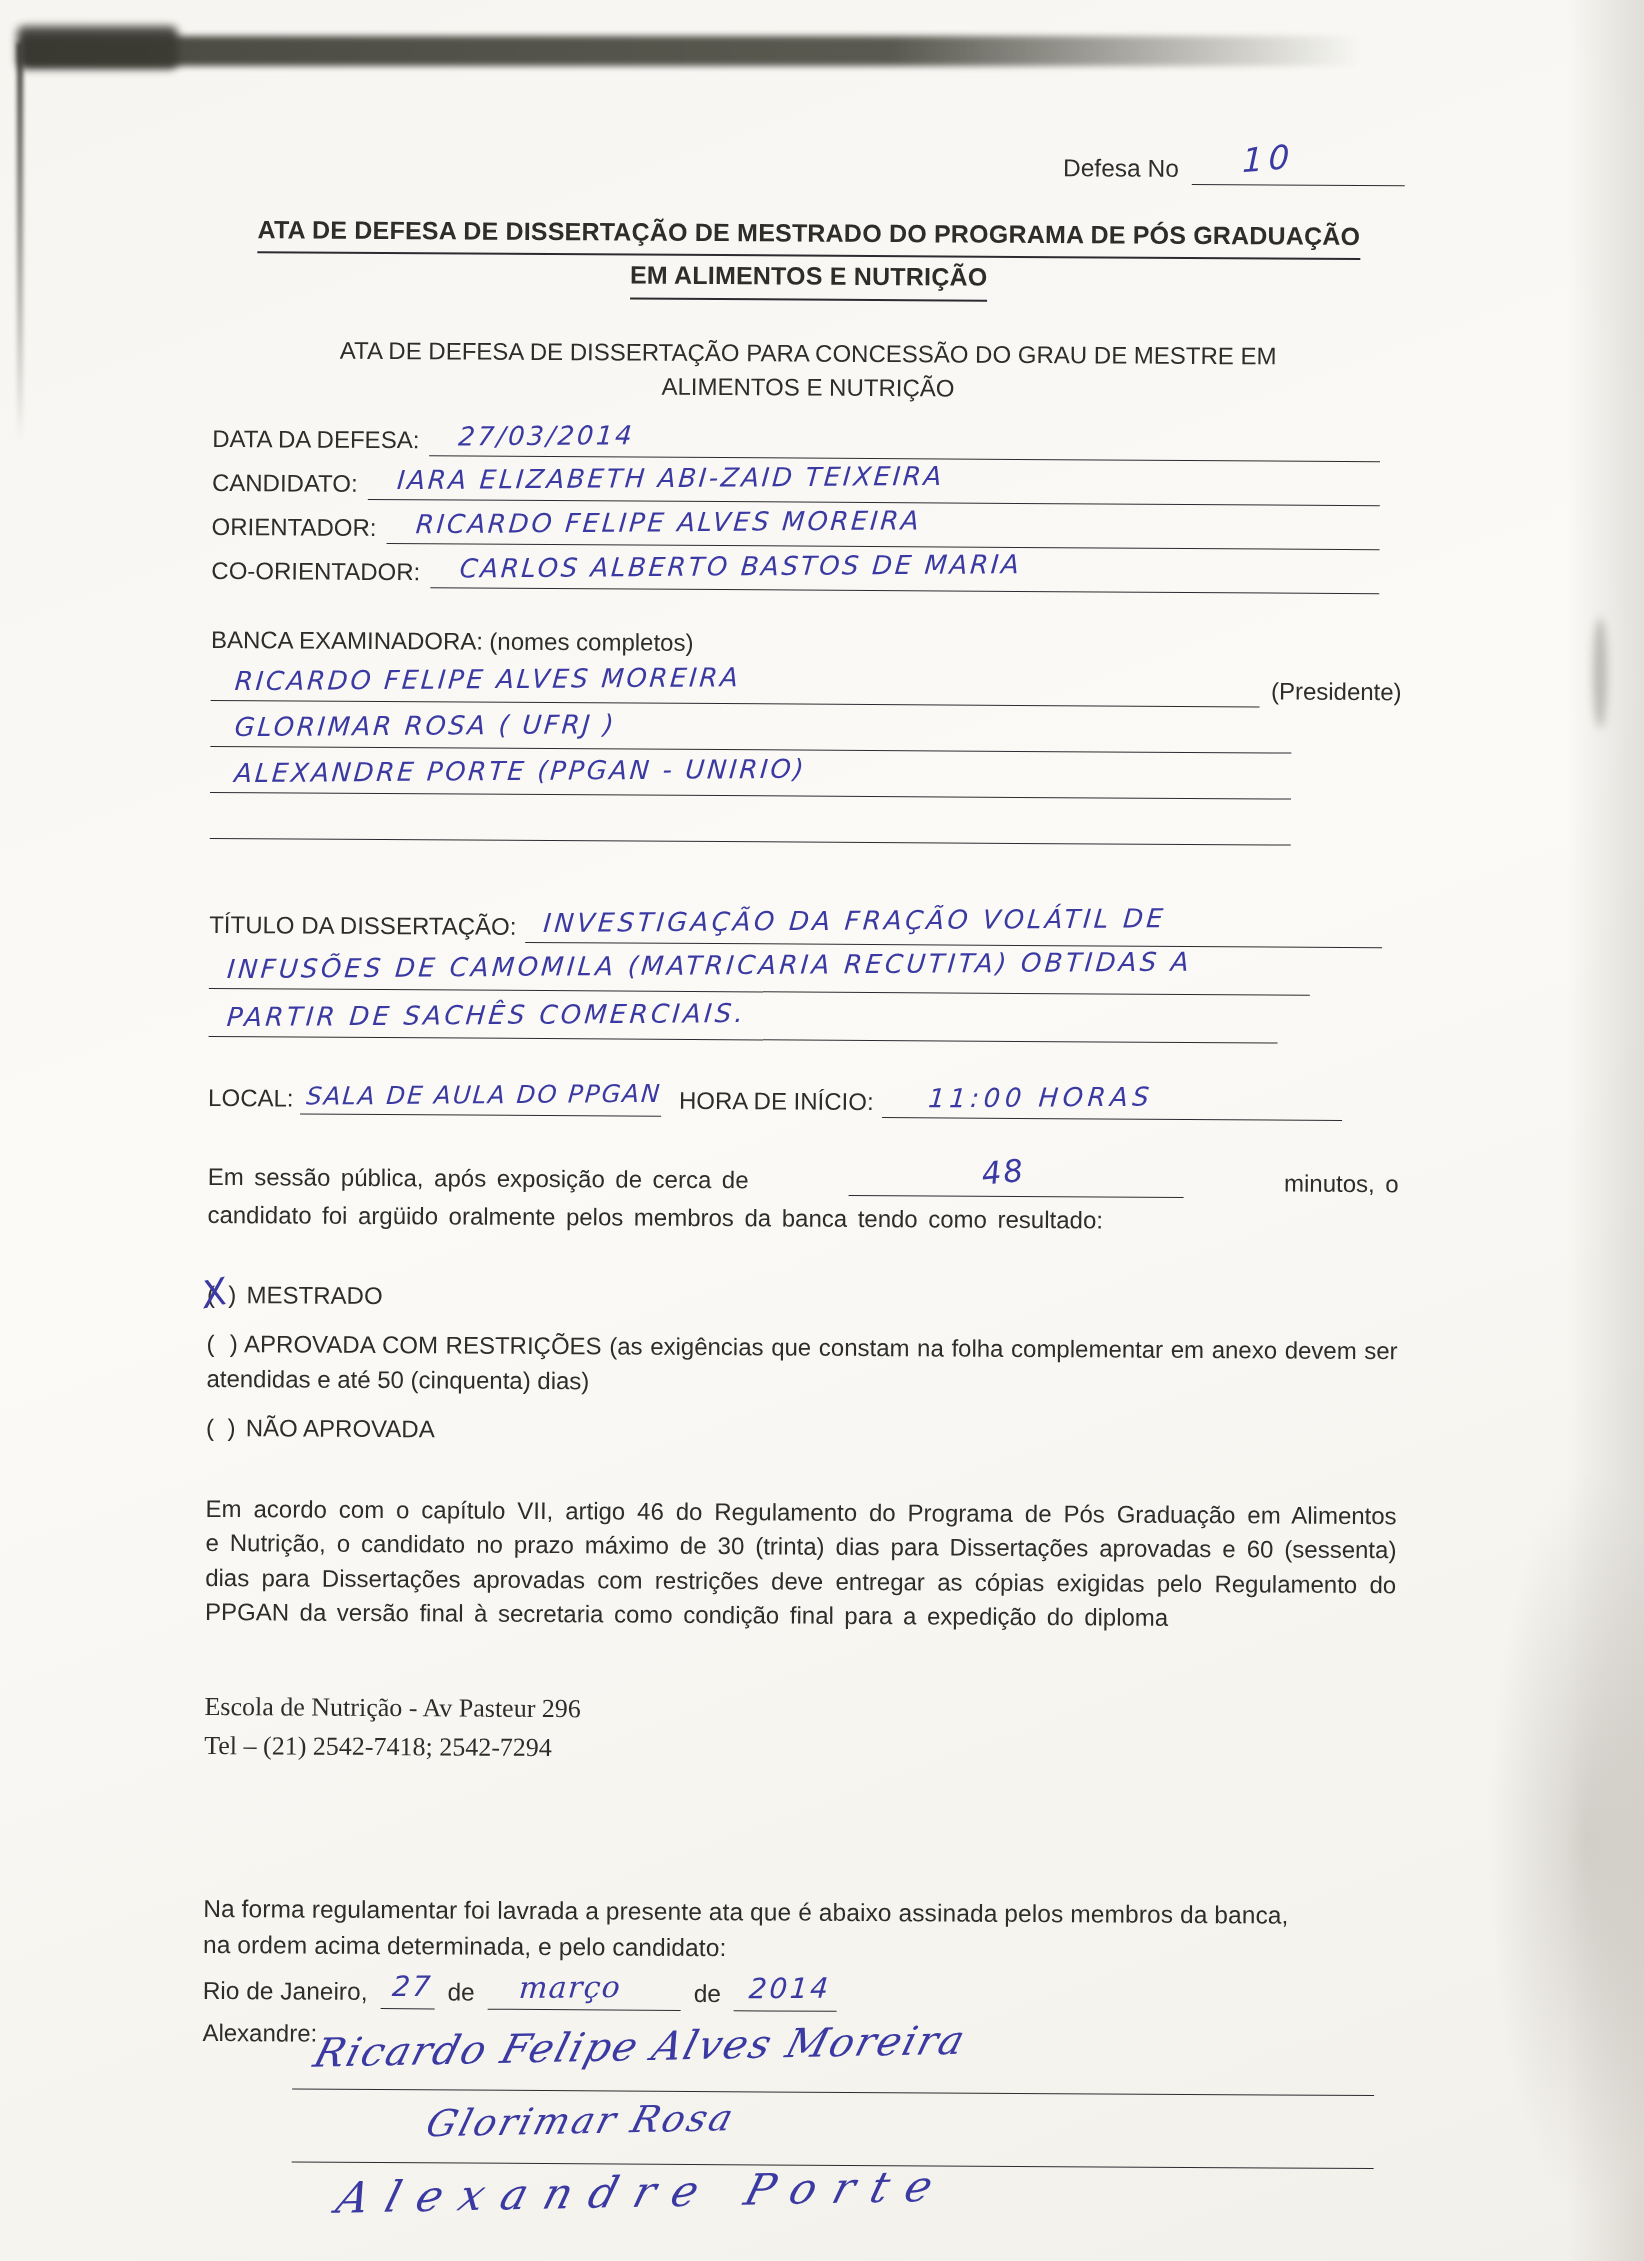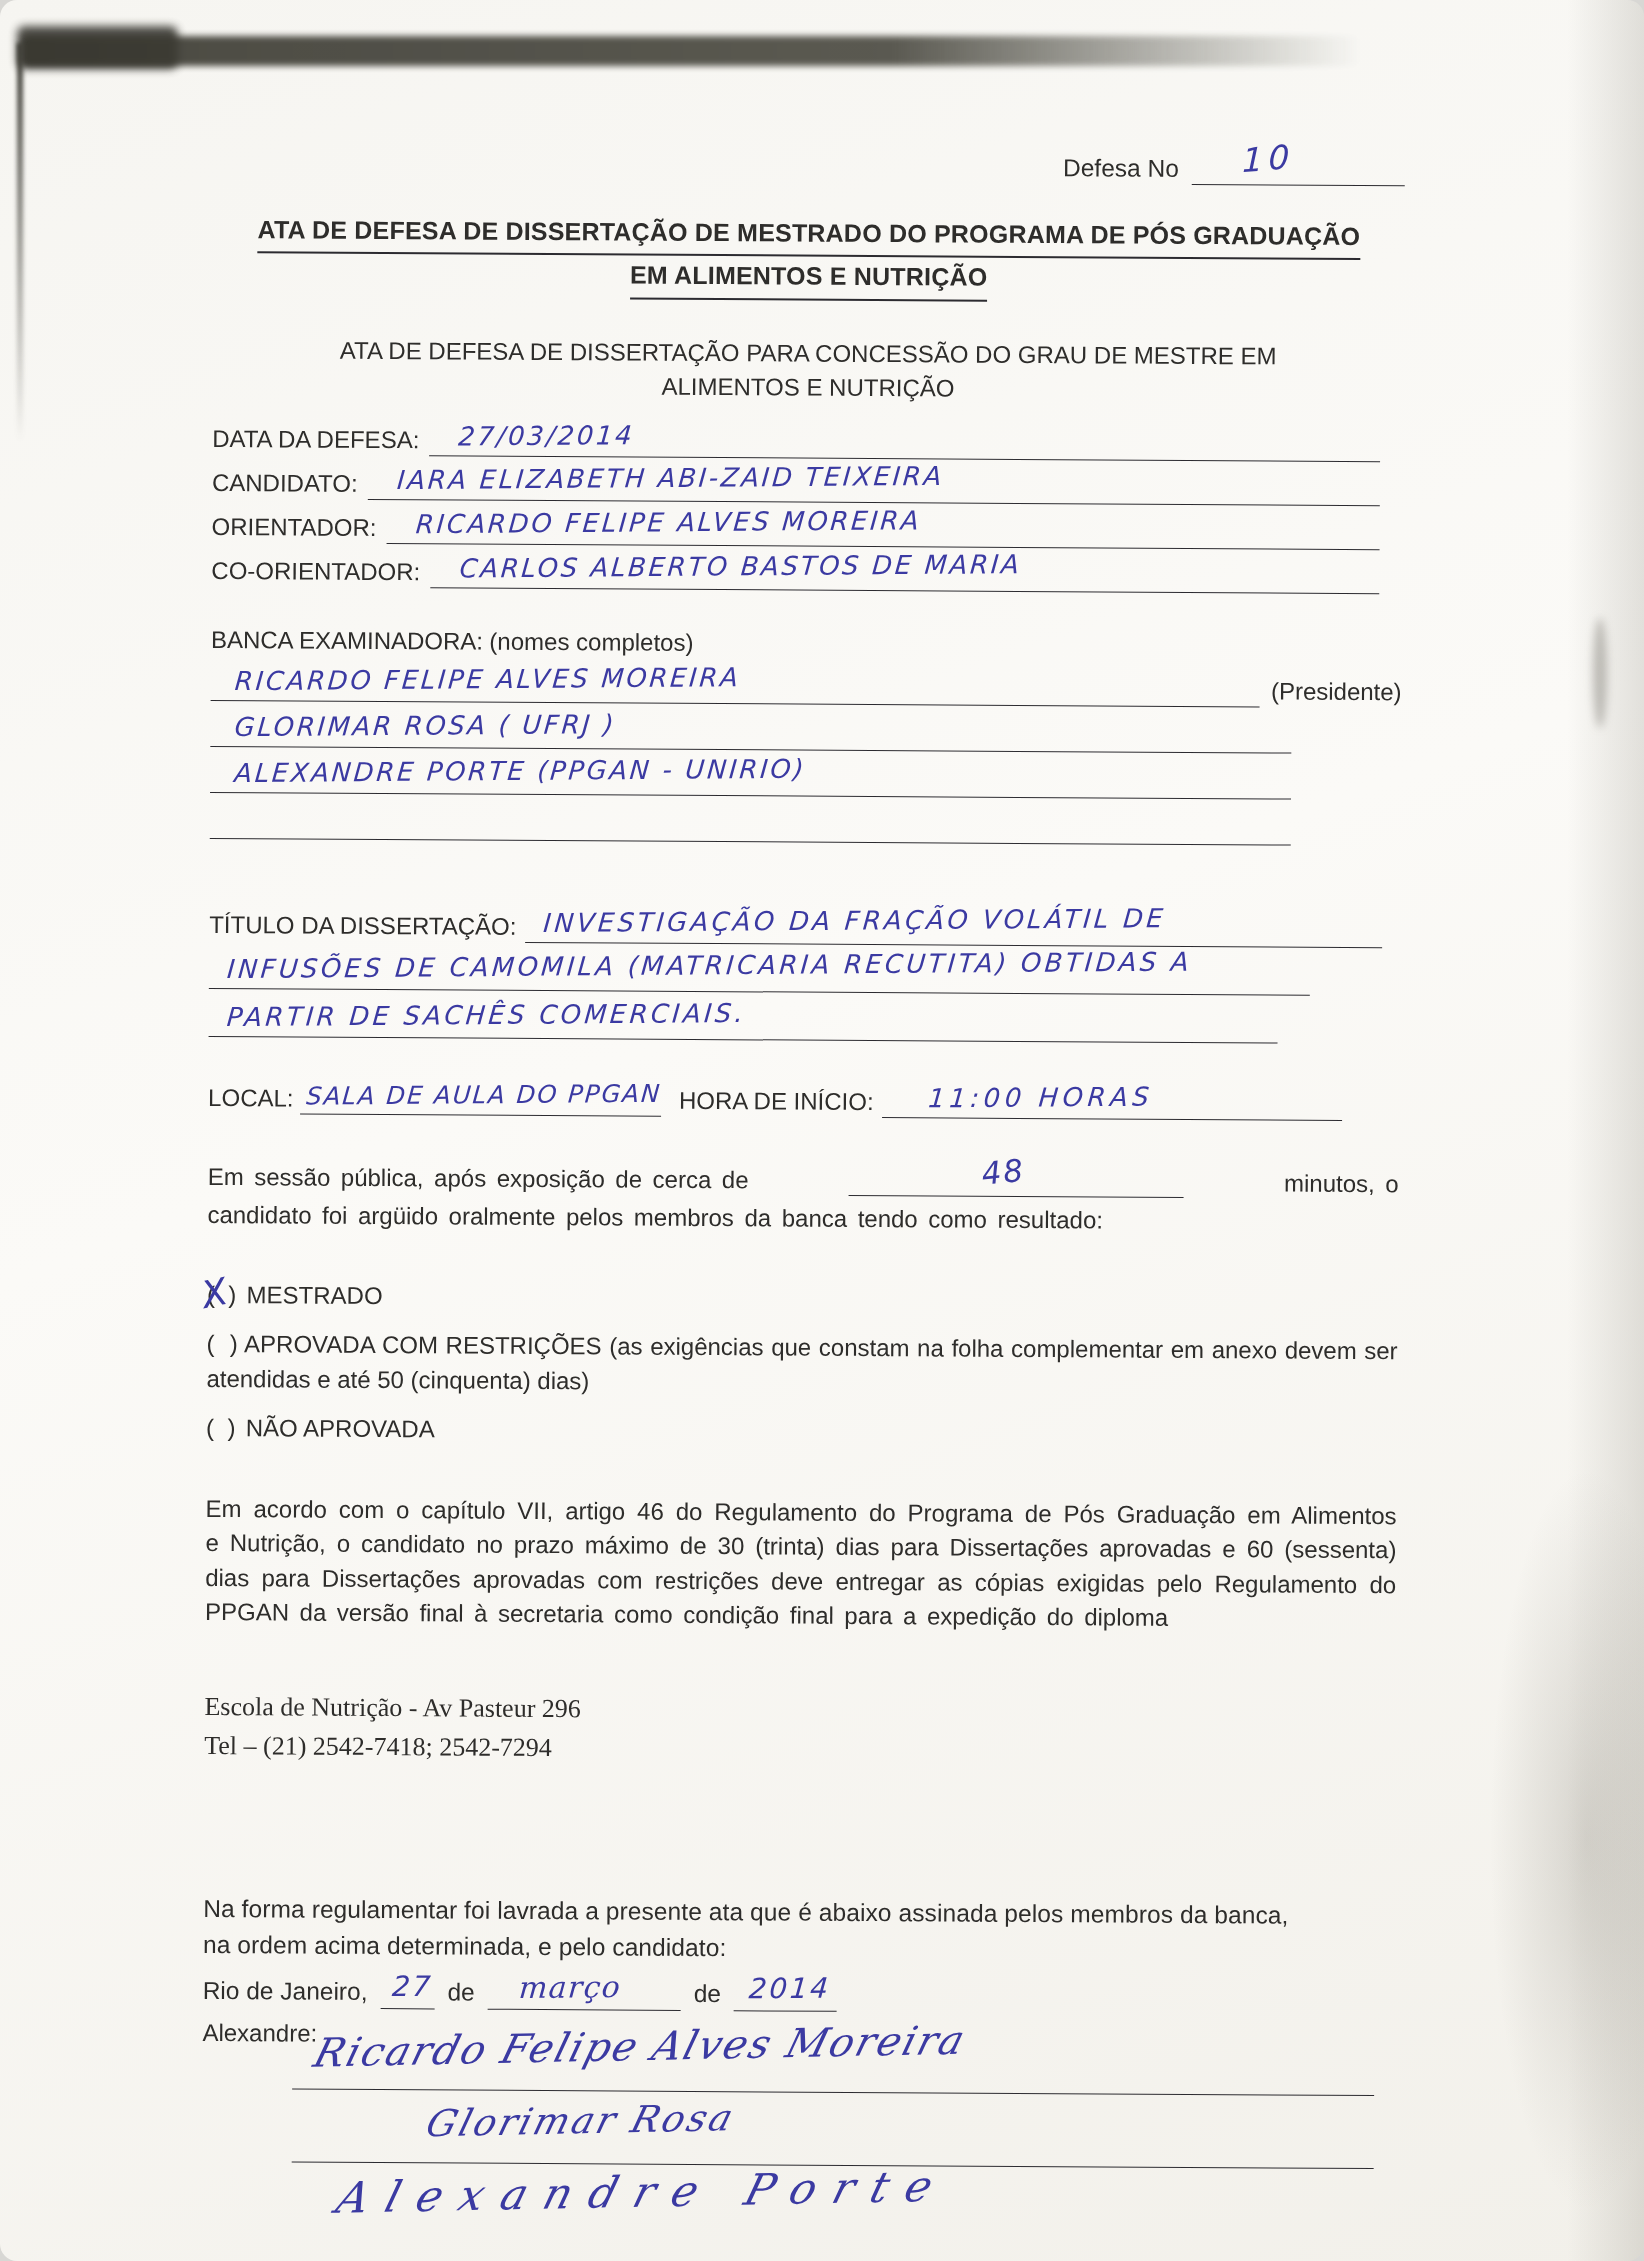--- a/index.html
+++ b/index.html
@@ -1,19 +1,19 @@
 <!DOCTYPE html>
 <html style="font-size:10.3px"><head>
 <meta charset="utf-8">
 <style>
   *{box-sizing:border-box;}
   html,body{margin:0;padding:0;}
   body{width:1644px;height:2261px;background:#d8d7d4;font-family:"Liberation Sans","DejaVu Sans",sans-serif;}
   .page{position:relative;width:1644px;height:2261px;overflow:hidden;color:#2e2d2b;
-        background:linear-gradient(160deg,#f6f5f1 0%,#fbfaf7 45%,#f2f0ea 100%);border-radius:17px;}
+        background:linear-gradient(160deg,#f6f5f1 0%,#fbfaf7 45%,#f2f0ea 100%);}
   
   .scan-top{position:absolute;top:36px;left:22px;width:1340px;height:30px;border-radius:6.4px;
             background:linear-gradient(to right,#38372f,#4a4940 65%,rgba(74,73,64,0));filter:blur(3.2px);opacity:.9;}
   .scan-top-corner{position:absolute;top:26px;left:17px;width:161px;height:43px;background:#2f2e28;border-radius:7.7px;filter:blur(4.5px);opacity:.85;}
   .scan-left{position:absolute;top:43px;left:17px;width:6.4px;height:399px;
              background:linear-gradient(#3e3d36,rgba(62,61,54,0));filter:blur(1.9px);}
   .scan-right{position:absolute;top:0;right:0;width:77px;height:2261px;
               background:linear-gradient(to right,rgba(110,105,92,0),rgba(110,105,92,0.18));}
   .scan-mark{position:absolute;right:37px;top:618px;width:14px;height:110px;border-radius:50%;
              background:rgba(95,92,82,.35);filter:blur(4.5px);}

